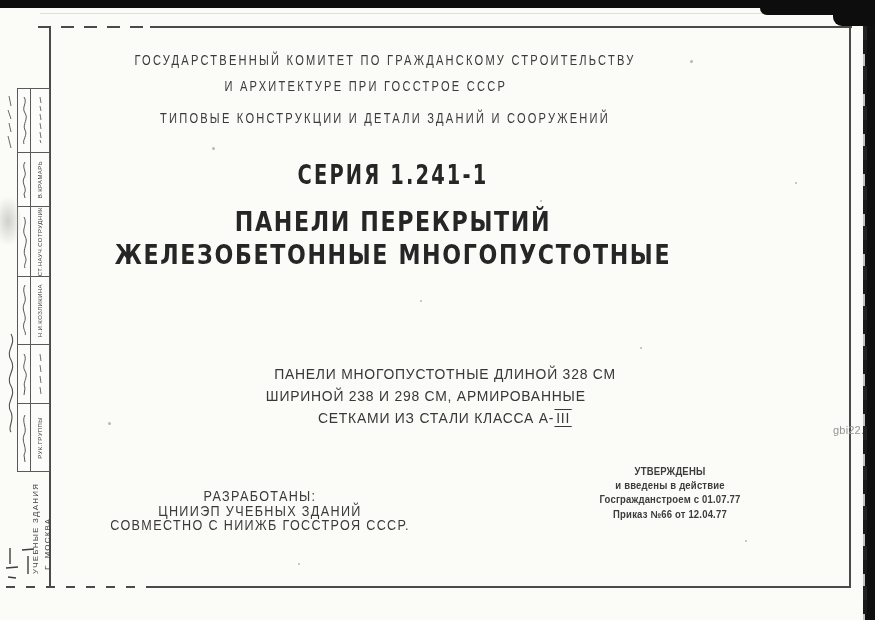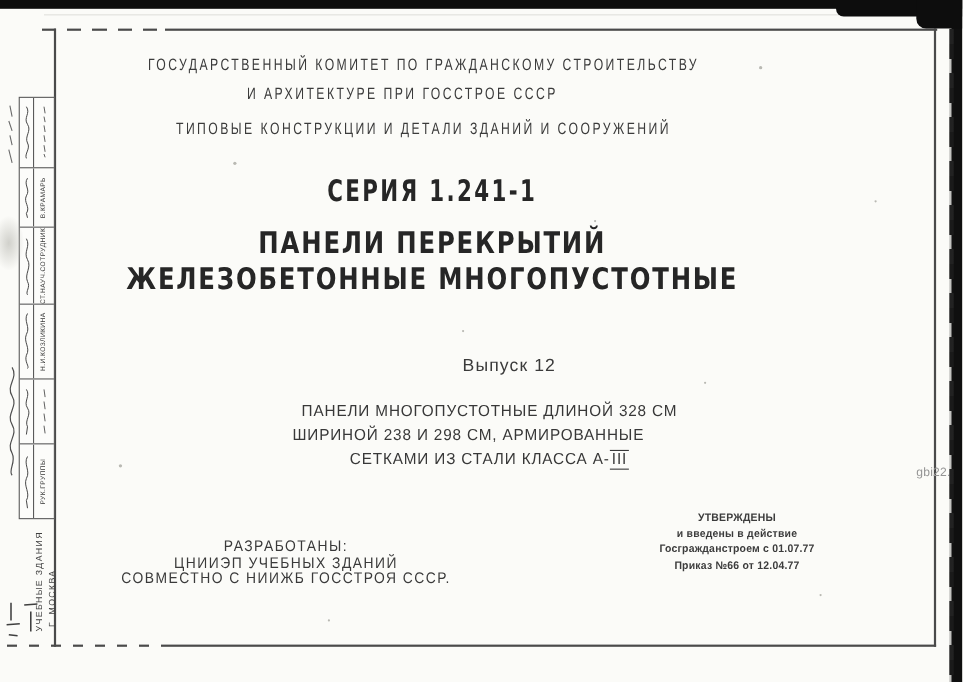--- a/index.html
+++ b/index.html
@@ -165,21 +165,20 @@
   <div class="smudge"></div>
 
   <div class="tline org-line" style="top:51px;">ГОСУДАРСТВЕННЫЙ КОМИТЕТ ПО ГРАЖДАНСКОМУ СТРОИТЕЛЬСТВУ</div>
   <div class="tline org-line org2" style="top:77px;">И АРХИТЕКТУРЕ ПРИ ГОССТРОЕ СССР</div>
   <div class="tline subtitle-line" style="top:109px;">ТИПОВЫЕ КОНСТРУКЦИИ И ДЕТАЛИ ЗДАНИЙ И СООРУЖЕНИЙ</div>
 
   <div class="tline series-title" style="top:159px;">СЕРИЯ 1.241-1</div>
   <div class="tline main-title" style="top:206px;">ПАНЕЛИ ПЕРЕКРЫТИЙ</div>
   <div class="tline main-title" style="top:239px;">ЖЕЛЕЗОБЕТОННЫЕ МНОГОПУСТОТНЫЕ</div>
 
-  <div class="tline issue-line" style="top:324px;">Выпуск 12</div>
 
   <div class="tline desc-line" style="top:366px;">ПАНЕЛИ МНОГОПУСТОТНЫЕ ДЛИНОЙ 328 СМ</div>
   <div class="tline desc-line desc-l2" style="top:388px;">ШИРИНОЙ 238 И 298 СМ, АРМИРОВАННЫЕ</div>
   <div class="tline desc-line" style="top:410px;"><span>СЕТКАМИ ИЗ СТАЛИ КЛАССА А-</span><span class="steel-class">III</span></div>
 
   <div class="tline dev-line" style="top:488px;">РАЗРАБОТАНЫ:</div>
   <div class="tline dev-line" style="top:503px;">ЦНИИЭП УЧЕБНЫХ ЗДАНИЙ</div>
   <div class="tline dev-line" style="top:517px;">СОВМЕСТНО С НИИЖБ ГОССТРОЯ СССР.</div>
 
   <div class="tline appr-line" style="top:466px;">УТВЕРЖДЕНЫ</div>

